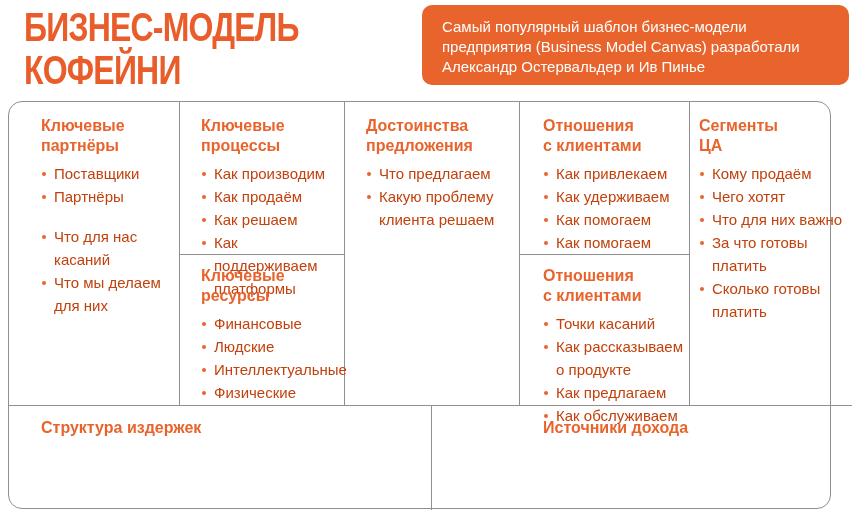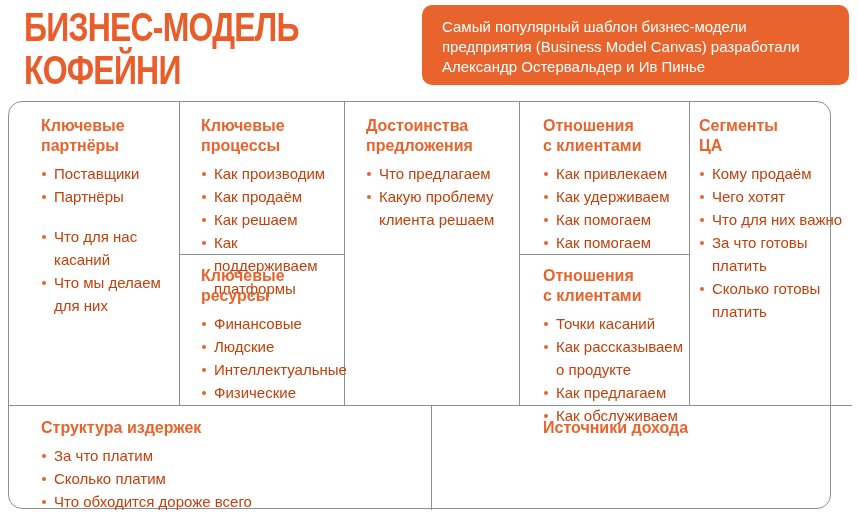--- a/index.html
+++ b/index.html
@@ -167,25 +167,20 @@
         <li class="item">Кому продаём</li>
         <li class="item">Чего хотят</li>
         <li class="item">Что для них важно</li>
         <li class="item">За что готовы платить</li>
         <li class="item">Сколько готовы платить</li>
       </ul>
     </div>
 
     <div class="cell c-costs">
       <h2 class="cell-title">Структура издержек</h2>
-      <ul class="items">
-        <li class="item">За что платим</li>
-        <li class="item">Сколько платим</li>
-        <li class="item">Что обходится дороже всего</li>
-      </ul>
     </div>
 
     <div class="cell c-revenue">
       <h2 class="cell-title">Источники дохода</h2>
     </div>
 
   </div>
 </div>
 
 </body></html>

